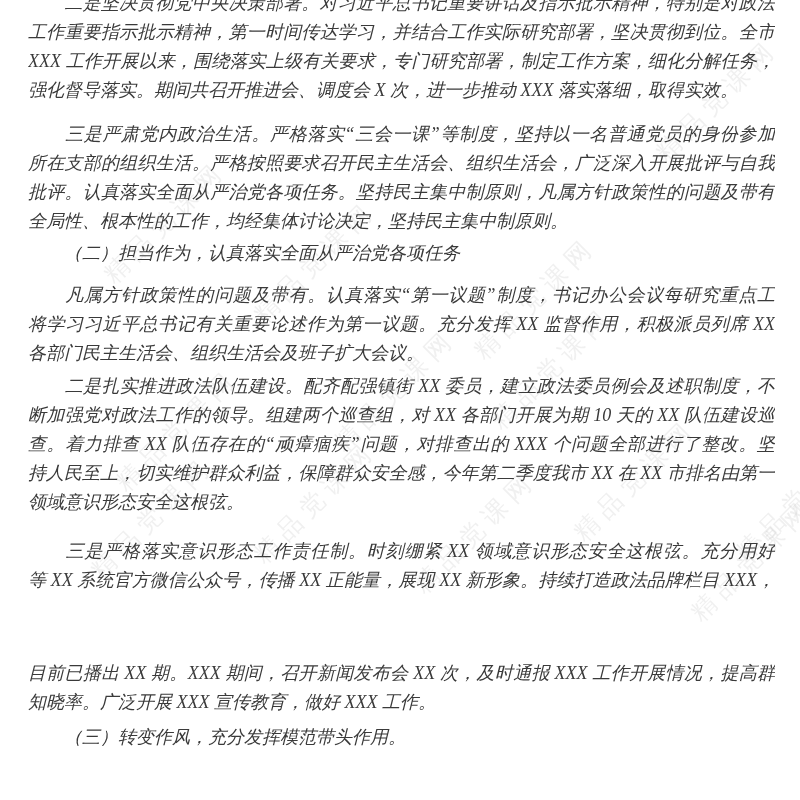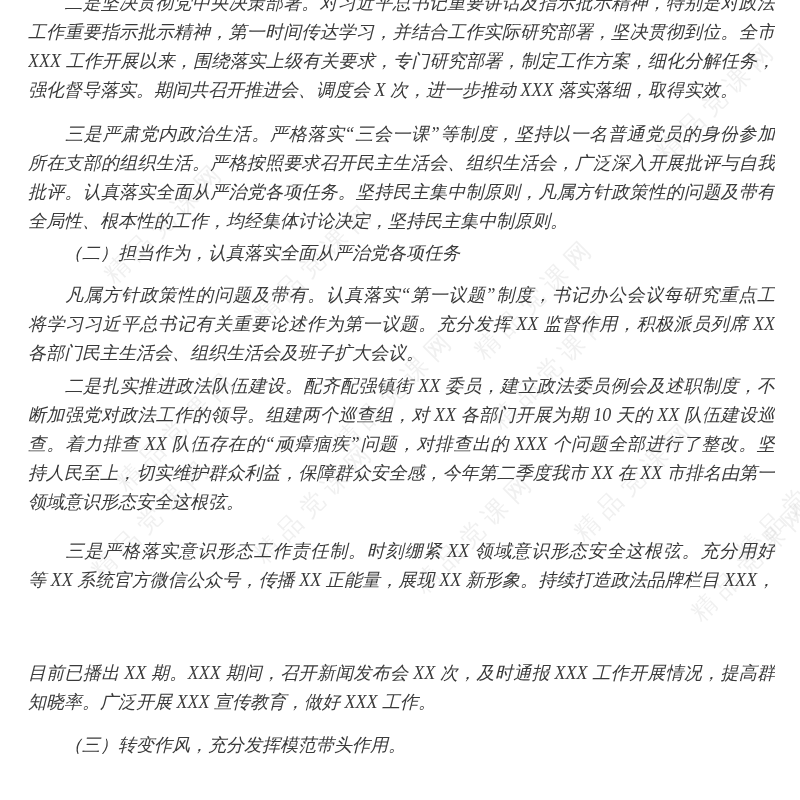--- a/index.html
+++ b/index.html
@@ -57,21 +57,21 @@
   .heading .line { text-align-last: left; }
 
   
   .b1 { margin-top: -11px; }
   .b2 { margin-top: 15px; }
   .b3 { margin-top: 3px; }
   .b4 { margin-top: 13px; }
   .b5 { margin-top: 4px; }
   .b6 { margin-top: 20px; }
   .b7 { margin-top: 64px; }  
-  .b8 { margin-top: 14px; }
+  .b8 { margin-top: 6px; }
 </style>
 </head>
 <body>
 
 <div class="page">
 
   <div class="watermark-layer">
       <span class="watermark" style="left: 108px; top: 262px;">精品党课网</span>
       <span class="watermark" style="left: 258px; top: 302px;">精品党课网</span>
       <span class="watermark" style="left: 478px; top: 338px;">精品党课网</span>

